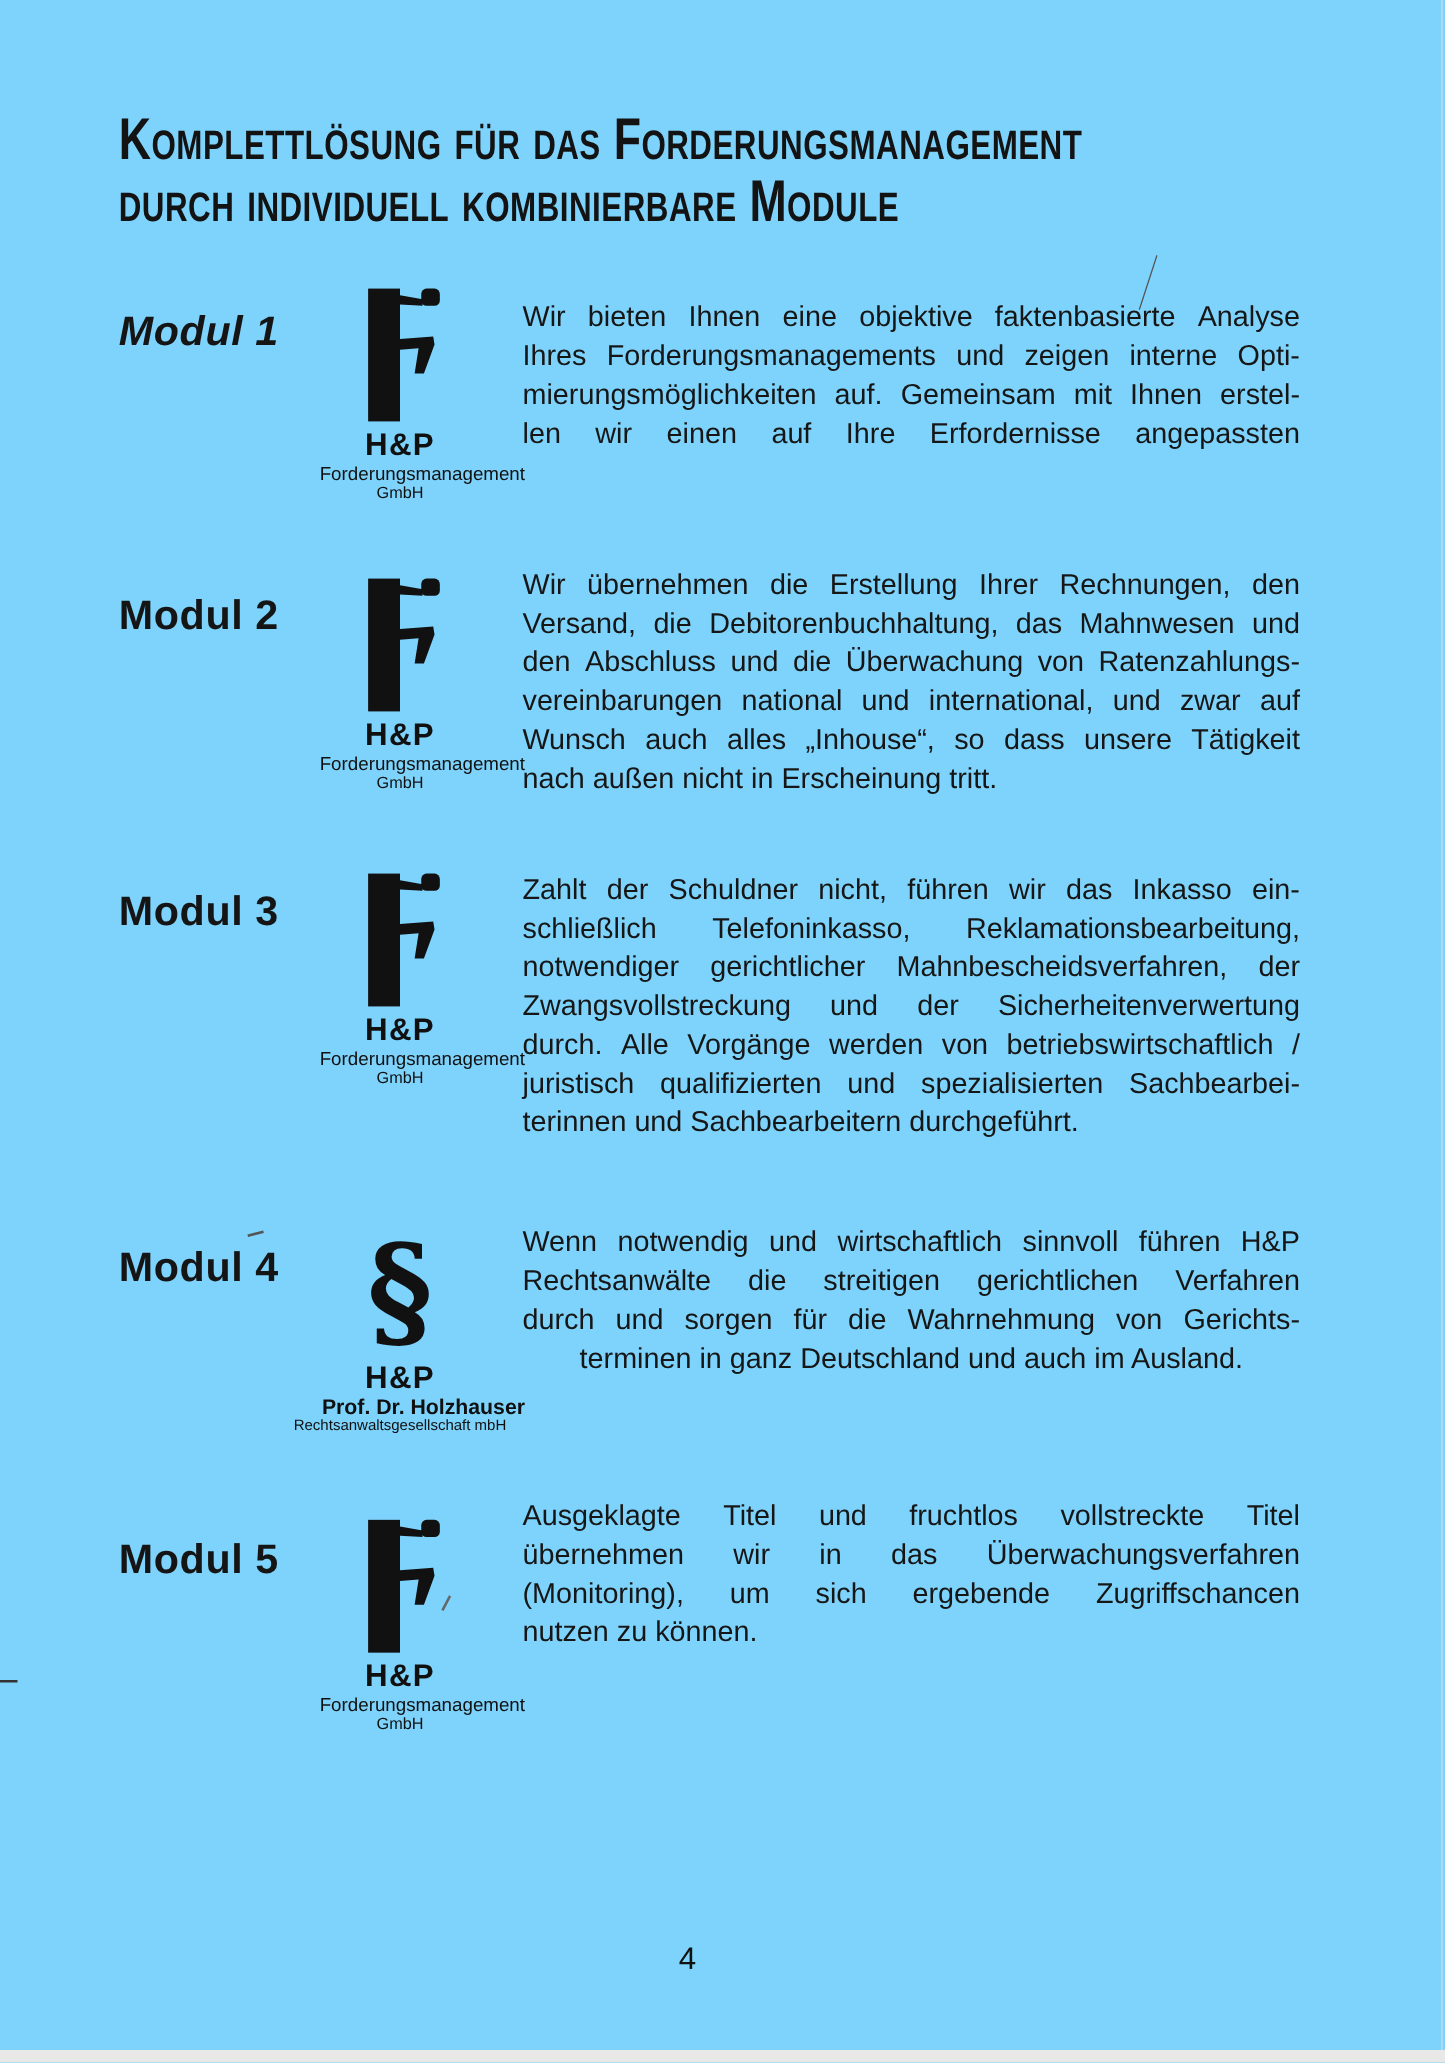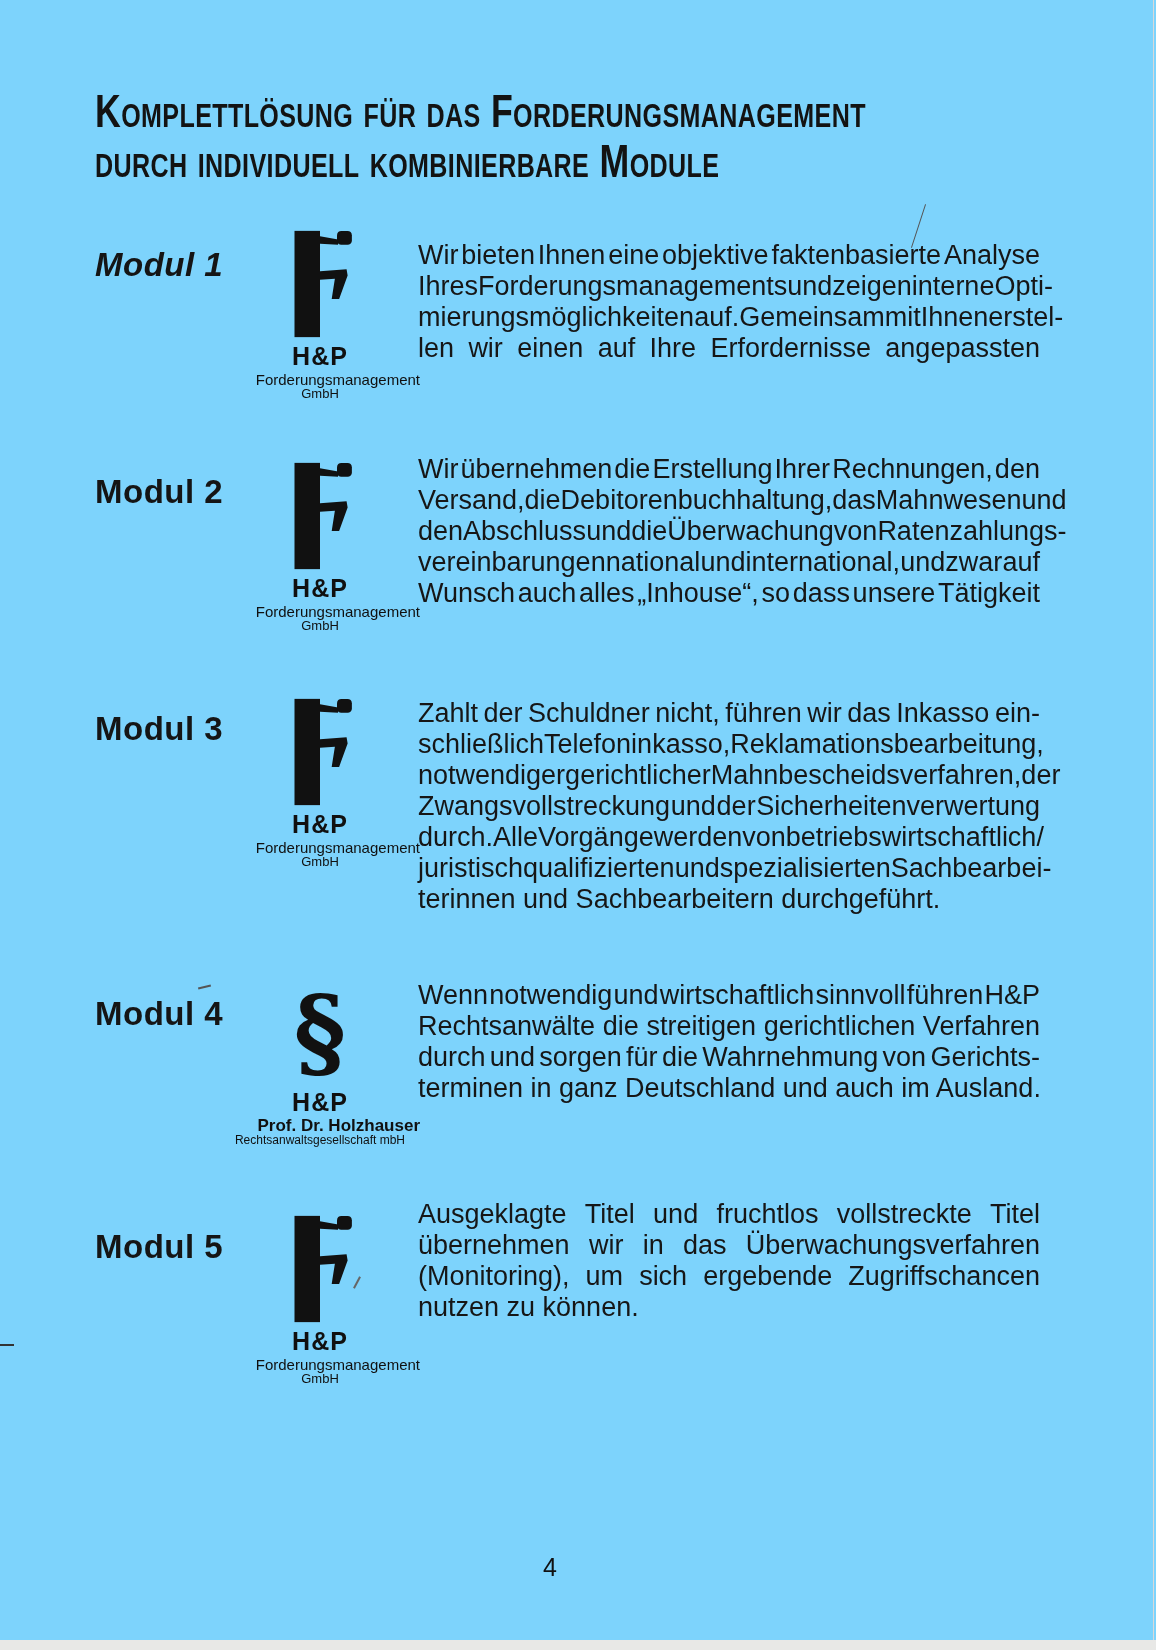--- a/index.html
+++ b/index.html
@@ -44,21 +44,21 @@
     color:#111;
   }
   .company{font-size:25px;font-weight:700;letter-spacing:1px;line-height:26px;margin-top:3px;}
   .sub1{font-size:15px;line-height:17px;margin-top:2px;white-space:nowrap;text-align:right;}
   .sub2{font-size:13px;line-height:14px;margin-top:-1px;white-space:nowrap;}
   .logo.law .sub1{font-size:17px;font-weight:700;}
   .logo.law .sub2{font-size:12px;}
   
   .mtext{
     position:absolute;left:418px;width:622px;
-    font-size:27px;color:#161616;
+    font-size:23px;color:#161616;
   }
   .pline{display:flex;justify-content:space-between;height:31px;white-space:nowrap;}
   .pline.last{display:block;}
   
   .pagenum{
     position:absolute;left:490px;top:1553px;width:120px;
     text-align:center;font-size:25px;font-weight:400;color:#111;
   }
   .scan-bottom{position:absolute;left:0;top:1644px;width:1156px;height:4px;background:#101010;}
   .scan-bottom2{position:absolute;left:140px;top:1641px;width:420px;height:2px;background:#444;}
@@ -186,20 +186,21 @@
         <div class="pline">
           <span>Wunsch</span>
           <span>auch</span>
           <span>alles</span>
           <span>„Inhouse“,</span>
           <span>so</span>
           <span>dass</span>
           <span>unsere</span>
           <span>Tätigkeit</span>
         </div>
+        <div class="pline last">nach außen nicht in Erscheinung tritt.</div>
       </div>
   </div>
 
   <div class="module" style="top:696px;">
     <div class="mlabel" style="top:14px;">Modul 3</div>
     <div class="logo" style="top:0;">
       <svg class="fglyph" viewBox="0 0 64 100">
         <rect x="8" y="0" width="24" height="100" fill="#111"></rect>
         <path d="M32 5 L49 8 L49 13 L32 12 Z" fill="#111"></path>
         <rect x="48" y="0" width="14" height="13" rx="4" fill="#111"></rect>
@@ -259,21 +260,21 @@
   </div>
 
   <div class="module" style="top:978px;">
     <div class="mlabel" style="top:17px;">Modul 4</div>
     <div class="logo law" style="top:0;">
       <div class="sglyph">§</div>
       <div class="company">H&amp;P</div>
       <div class="sub1">Prof. Dr. Holzhauser</div>
       <div class="sub2">Rechtsanwaltsgesellschaft mbH</div>
     </div>
-    <div class="mtext" style="top:2px;">
+    <div class="mtext" style="top:2px;text-align:center;">
         <div class="pline">
           <span>Wenn</span>
           <span>notwendig</span>
           <span>und</span>
           <span>wirtschaftlich</span>
           <span>sinnvoll</span>
           <span>führen</span>
           <span>H&amp;P</span>
         </div>
         <div class="pline">

